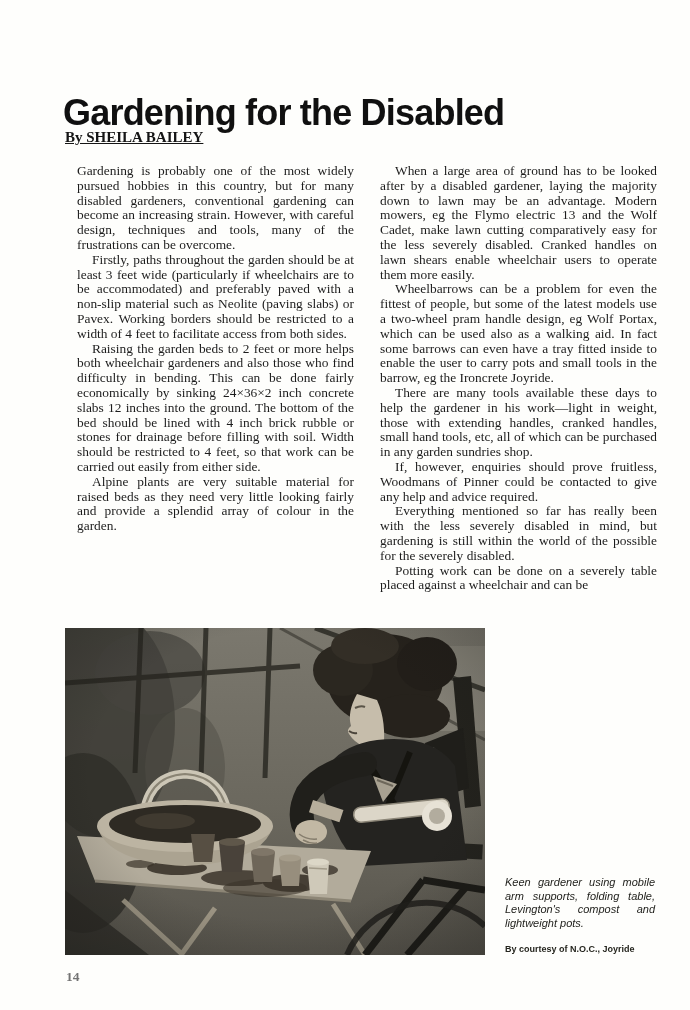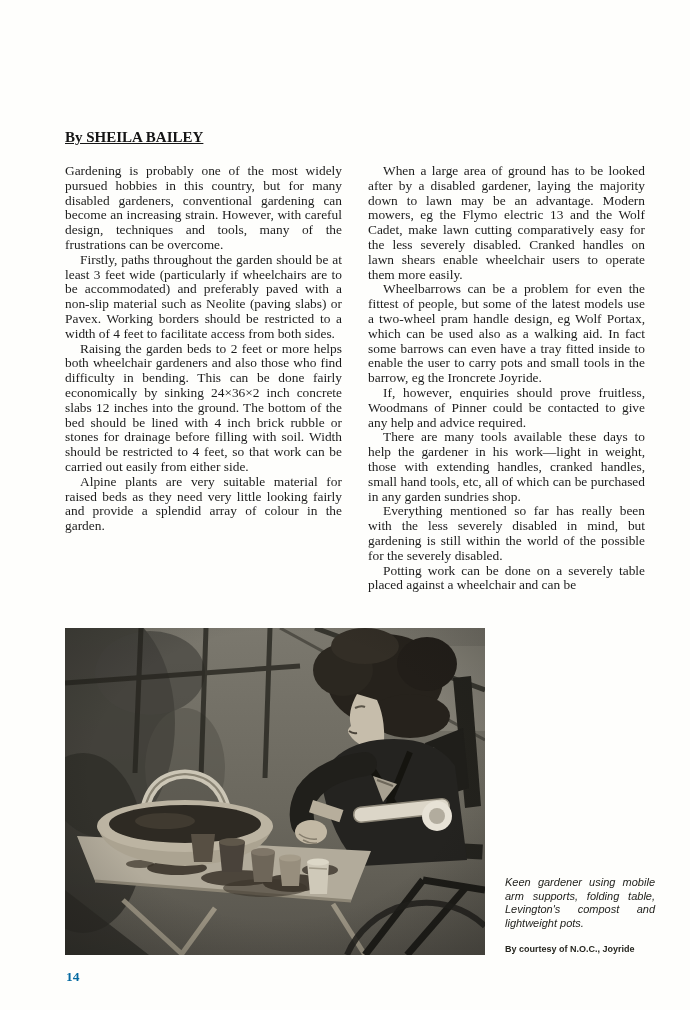--- a/index.html
+++ b/index.html
@@ -11,21 +11,21 @@
   .title{
     position:absolute;left:63px;top:68px;width:560px;
     font-family:"Liberation Sans",sans-serif;font-weight:bold;
     font-size:36px;letter-spacing:-0.8px;color:#101010;white-space:nowrap;
   }
   .byline{
     position:absolute;left:65px;top:129px;
     font-family:"Liberation Serif",serif;font-weight:bold;font-size:15px;color:#151515;text-decoration:underline;
   }
   .columns{
-    position:absolute;left:65px;top:164px;width:580px;
+    position:absolute;left:77px;top:164px;width:580px;
     display:flex;gap:26px;
   }
   .col{
     width:277px;text-align:justify;
     font-size:13.4px;line-height:14.8px;color:#1c1c1c;
     text-justify:inter-word;
   }
   .col p{margin:0;text-indent:15px;}
   .col-left p:first-child{text-indent:0;}
   .photo{
@@ -38,43 +38,44 @@
     font-family:"Liberation Sans",sans-serif;font-style:italic;
     font-size:11px;line-height:13.5px;text-align:justify;color:#23231f;
   }
   .credit{
     position:absolute;left:505px;top:944px;width:160px;
     font-family:"Liberation Sans",sans-serif;font-weight:bold;
     font-size:9px;color:#26261f;
   }
   .pagenum{
     position:absolute;left:66px;top:969px;
-    font-size:13.5px;font-weight:600;color:#0369a1;
+    font-size:13.5px;font-weight:600;color:#737373;
   }
 </style>
 </head>
 <body>
 
 <div class="page">
 
+  <h1 class="title">Gardening for the Disabled</h1>
 
   <div class="byline">By SHEILA BAILEY</div>
 
   <div class="columns">
     <div class="col col-left">
         <p>Gardening is probably one of the most widely pursued hobbies in this country, but for many disabled gardeners, conventional gardening can become an increasing strain.  However, with careful design, techniques and tools, many of the frustrations can be overcome.</p>
         <p>Firstly, paths throughout the garden should be at least 3 feet wide (particularly if wheelchairs are to be accommodated) and preferably paved with a non-slip material such as Neolite (paving slabs) or Pavex.  Working borders should be restricted to a width of 4 feet to facilitate access from both sides.</p>
         <p>Raising the garden beds to 2 feet or more helps both wheelchair gardeners and also those who find difficulty in bending.  This can be done fairly economically by sinking 24×36×2 inch concrete slabs 12 inches into the ground.  The bottom of the bed should be lined with 4 inch brick rubble or stones for drainage before filling with soil.  Width should be restricted to 4 feet, so that work can be carried out easily from either side.</p>
         <p>Alpine plants are very suitable material for raised beds as they need very little looking fairly and provide a splendid array of colour in the garden.</p>
       </div>
     <div class="col col-right">
         <p>When a large area of ground has to be looked after by a disabled gardener, laying the majority down to lawn may be an advantage.  Modern mowers, eg the Flymo electric 13 and the Wolf Cadet, make lawn cutting comparatively easy for the less severely disabled.  Cranked handles on lawn shears enable wheelchair users to operate them more easily.</p>
         <p>Wheelbarrows can be a problem for even the fittest of people, but some of the latest models use a two-wheel pram handle design, eg Wolf Portax, which can be used also as a walking aid.  In fact some barrows can even have a tray fitted inside to enable the user to carry pots and small tools in the barrow, eg the Ironcrete Joyride.</p>
+        <p>There are many tools available these days to help the gardener in his work—light in weight, those with extending handles, cranked handles, small hand tools, etc, all of which can be purchased in any garden sundries shop.</p>
         <p>If, however, enquiries should prove fruitless, Woodmans of Pinner could be contacted to give any help and advice required.</p>
-        <p>There are many tools available these days to help the gardener in his work—light in weight, those with extending handles, cranked handles, small hand tools, etc, all of which can be purchased in any garden sundries shop.</p>
         <p>Everything mentioned so far has really been with the less severely disabled in mind, but gardening is still within the world of the possible for the severely disabled.</p>
         <p>Potting work can be done on a severely table placed against a wheelchair and can be</p>
       </div>
   </div>
 
   <div class="photo" role="img" aria-label="Black and white photograph: keen gardener in a wheelchair working at a folding table in a greenhouse, using mobile arm supports, with a trug of compost and lightweight pots">
     <svg viewBox="0 0 420 327" preserveAspectRatio="none">
       <defs>
         <linearGradient id="bg" x1="0" y1="0" x2="0" y2="1">
           <stop offset="0" stop-color="#7b786e"></stop>

